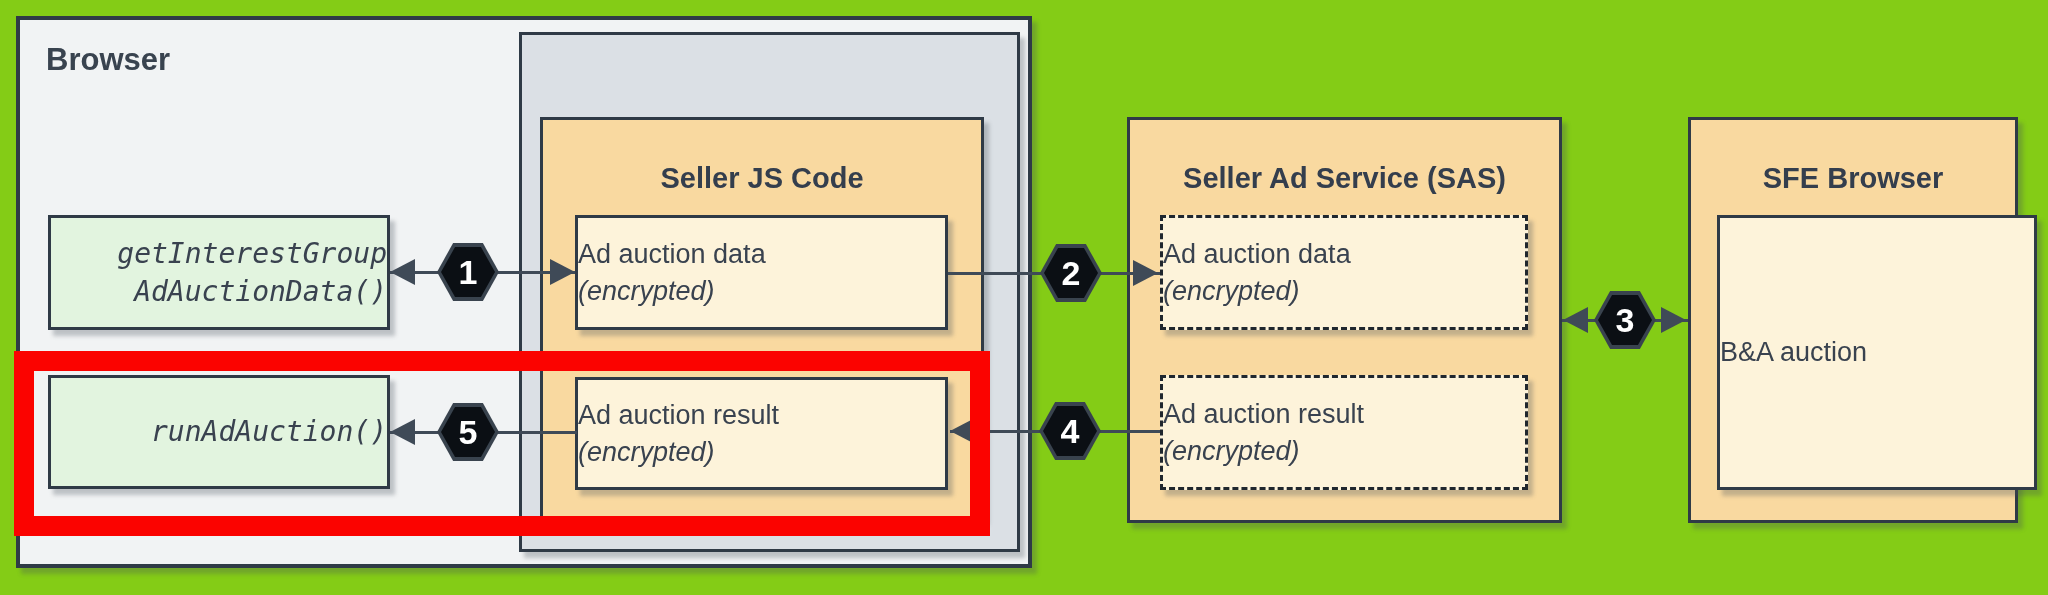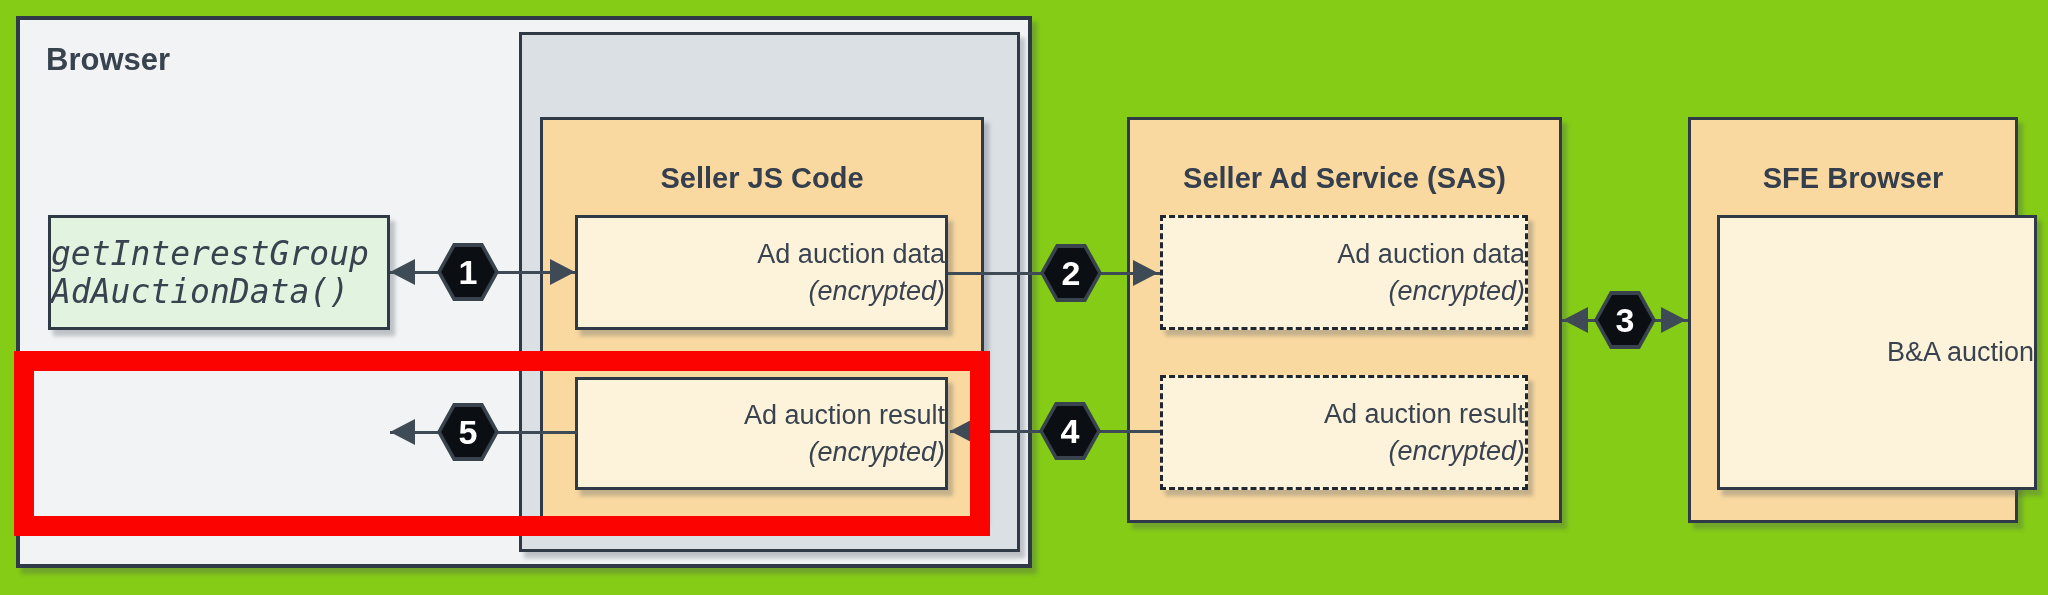--- a/index.html
+++ b/index.html
@@ -15,26 +15,26 @@
 
   .publisher{left:519px;top:32px;width:501px;height:520px;background:#dbe0e5;border:3px solid #2f3a46;}
   .publisher-label{position:absolute;left:519px;top:52px;width:501px;text-align:center;font-size:29px;color:#4e5866;}
 
   .service{background:#f9d9a0;border:3px solid #2f3a46;}
   .sellerjs{left:540px;top:117px;width:444px;height:402px;}
   .sas{left:1127px;top:117px;width:435px;height:406px;}
   .sfe{left:1688px;top:117px;width:330px;height:406px;}
   .service-title{position:absolute;left:0;right:0;top:30px;text-align:center;font-size:29px;font-weight:bold;color:#343e4d;margin-top:12px;}
 
-  .databox{background:#fdf3da;border:3px solid #2f3a46;display:flex;flex-direction:column;align-items:flex-end;justify-content:center;text-align:center;font-size:27px;line-height:37px;color:#39424f;}
+  .databox{background:#fdf3da;border:3px solid #2f3a46;display:flex;flex-direction:column;align-items:flex-start;justify-content:center;text-align:center;font-size:27px;line-height:37px;color:#39424f;}
   .databox .note{font-style:italic;}
   .dashedbox{border:3px dashed #20272e;}
 
-  .apibox{background:#e2f4df;border:3px solid #2f3a46;display:flex;flex-direction:column;align-items:flex-start;justify-content:center;text-align:center;
-    font-family:"DejaVu Sans Mono", monospace;font-style:italic;font-size:33px;line-height:38px;color:#39424f;}
+  .apibox{background:#e2f4df;border:3px solid #2f3a46;display:flex;flex-direction:column;align-items:flex-end;justify-content:center;text-align:center;
+    font-family:"DejaVu Sans Mono", monospace;font-style:italic;font-size:28px;line-height:38px;color:#39424f;}
 
   .ba{left:1717px;top:215px;width:320px;height:275px;}
 
   .red-rect{position:absolute;left:14px;top:351px;width:976px;height:185px;border:20px solid #fb0300;box-sizing:border-box;z-index:40;}
 
   .connector{position:absolute;height:3px;background:#3f4a57;z-index:25;}
   .arrowhead{position:absolute;width:0;height:0;border-top:13px solid transparent;border-bottom:13px solid transparent;z-index:26;}
   .arrowhead.left{border-right:25px solid #3f4a57;}
   .arrowhead.right{border-left:25px solid #3f4a57;}
 
@@ -64,20 +64,23 @@
     <span class="note">(encrypted)</span>
   </div>
   <div class="box databox shadowed" style="left:575px;top:377px;width:373px;height:113px;">
     <span>Ad auction result</span>
     <span class="note">(encrypted)</span>
   </div>
 
   <div class="box apibox shadowed" style="left:48px;top:215px;width:342px;height:115px;">
     <span>getInterestGroup</span>
     <span>AdAuctionData()</span>
+  </div>
+  <div class="box apibox shadowed" style="left:48px;top:375px;width:342px;height:114px;">
+    <span>runAdAuction()</span>
   </div>
 
   <div class="box service sas shadowed">
     <div class="service-title">Seller Ad Service (SAS)</div>
   </div>
   <div class="box databox dashedbox shadowed" style="left:1160px;top:215px;width:368px;height:115px;">
     <span>Ad auction data</span>
     <span class="note">(encrypted)</span>
   </div>
   <div class="box databox dashedbox shadowed" style="left:1160px;top:375px;width:368px;height:115px;">

